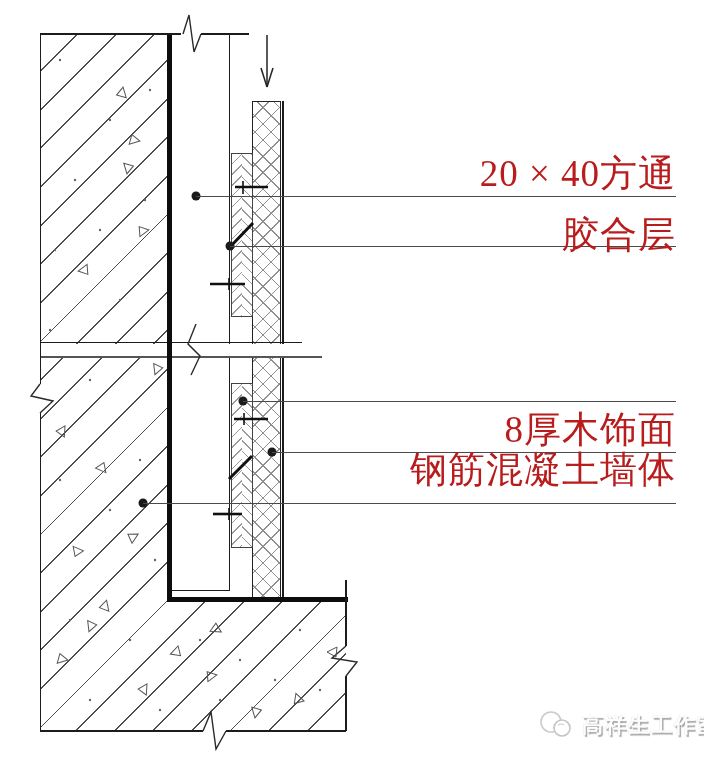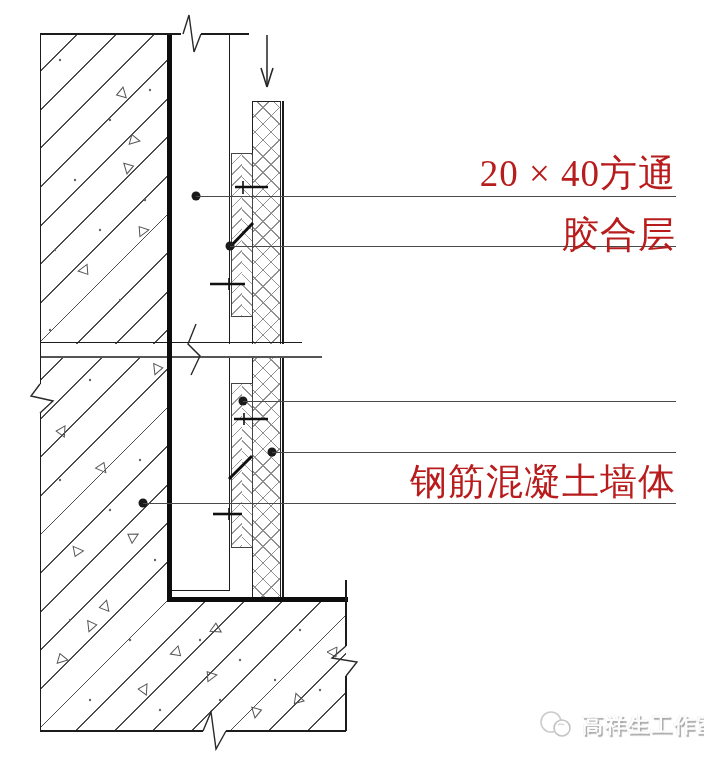--- a/index.html
+++ b/index.html
@@ -175,21 +175,22 @@
   </svg>
 
   <div class="leader" style="left:196px;top:195.5px;width:480px;"></div>
   <div class="leader" style="left:230px;top:245.5px;width:446px;"></div>
   <div class="leader" style="left:243px;top:400.5px;width:433px;"></div>
   <div class="leader" style="left:272px;top:451.5px;width:404px;"></div>
   <div class="leader" style="left:143px;top:502.5px;width:533px;"></div>
 
   <div class="callout-label" style="top:156px;">20 × 40方通</div>
   <div class="callout-label" style="top:217px;">胶合层</div>
-  <div class="callout-label" style="top:464px;">钢筋混凝土墙体</div>
+  <div class="callout-label" style="top:412px;">8厚木饰面</div>
+  <div class="callout-label" style="top:452px;">钢筋混凝土墙体</div>
 
   <div class="watermark">
     <svg width="38" height="34" viewBox="0 0 38 34">
       <circle cx="13" cy="14" r="10" fill="#ffffff" stroke="#cccccc" stroke-width="1.6"></circle>
       <circle cx="24" cy="20" r="8" fill="#ffffff" stroke="#c4c4c4" stroke-width="1.6"></circle>
       <path d="M20 17 q3 -2 6 0" fill="none" stroke="#cccccc" stroke-width="1.2"></path>
     </svg>
     <span class="watermark-text">高祥生工作室</span>
   </div>
 

